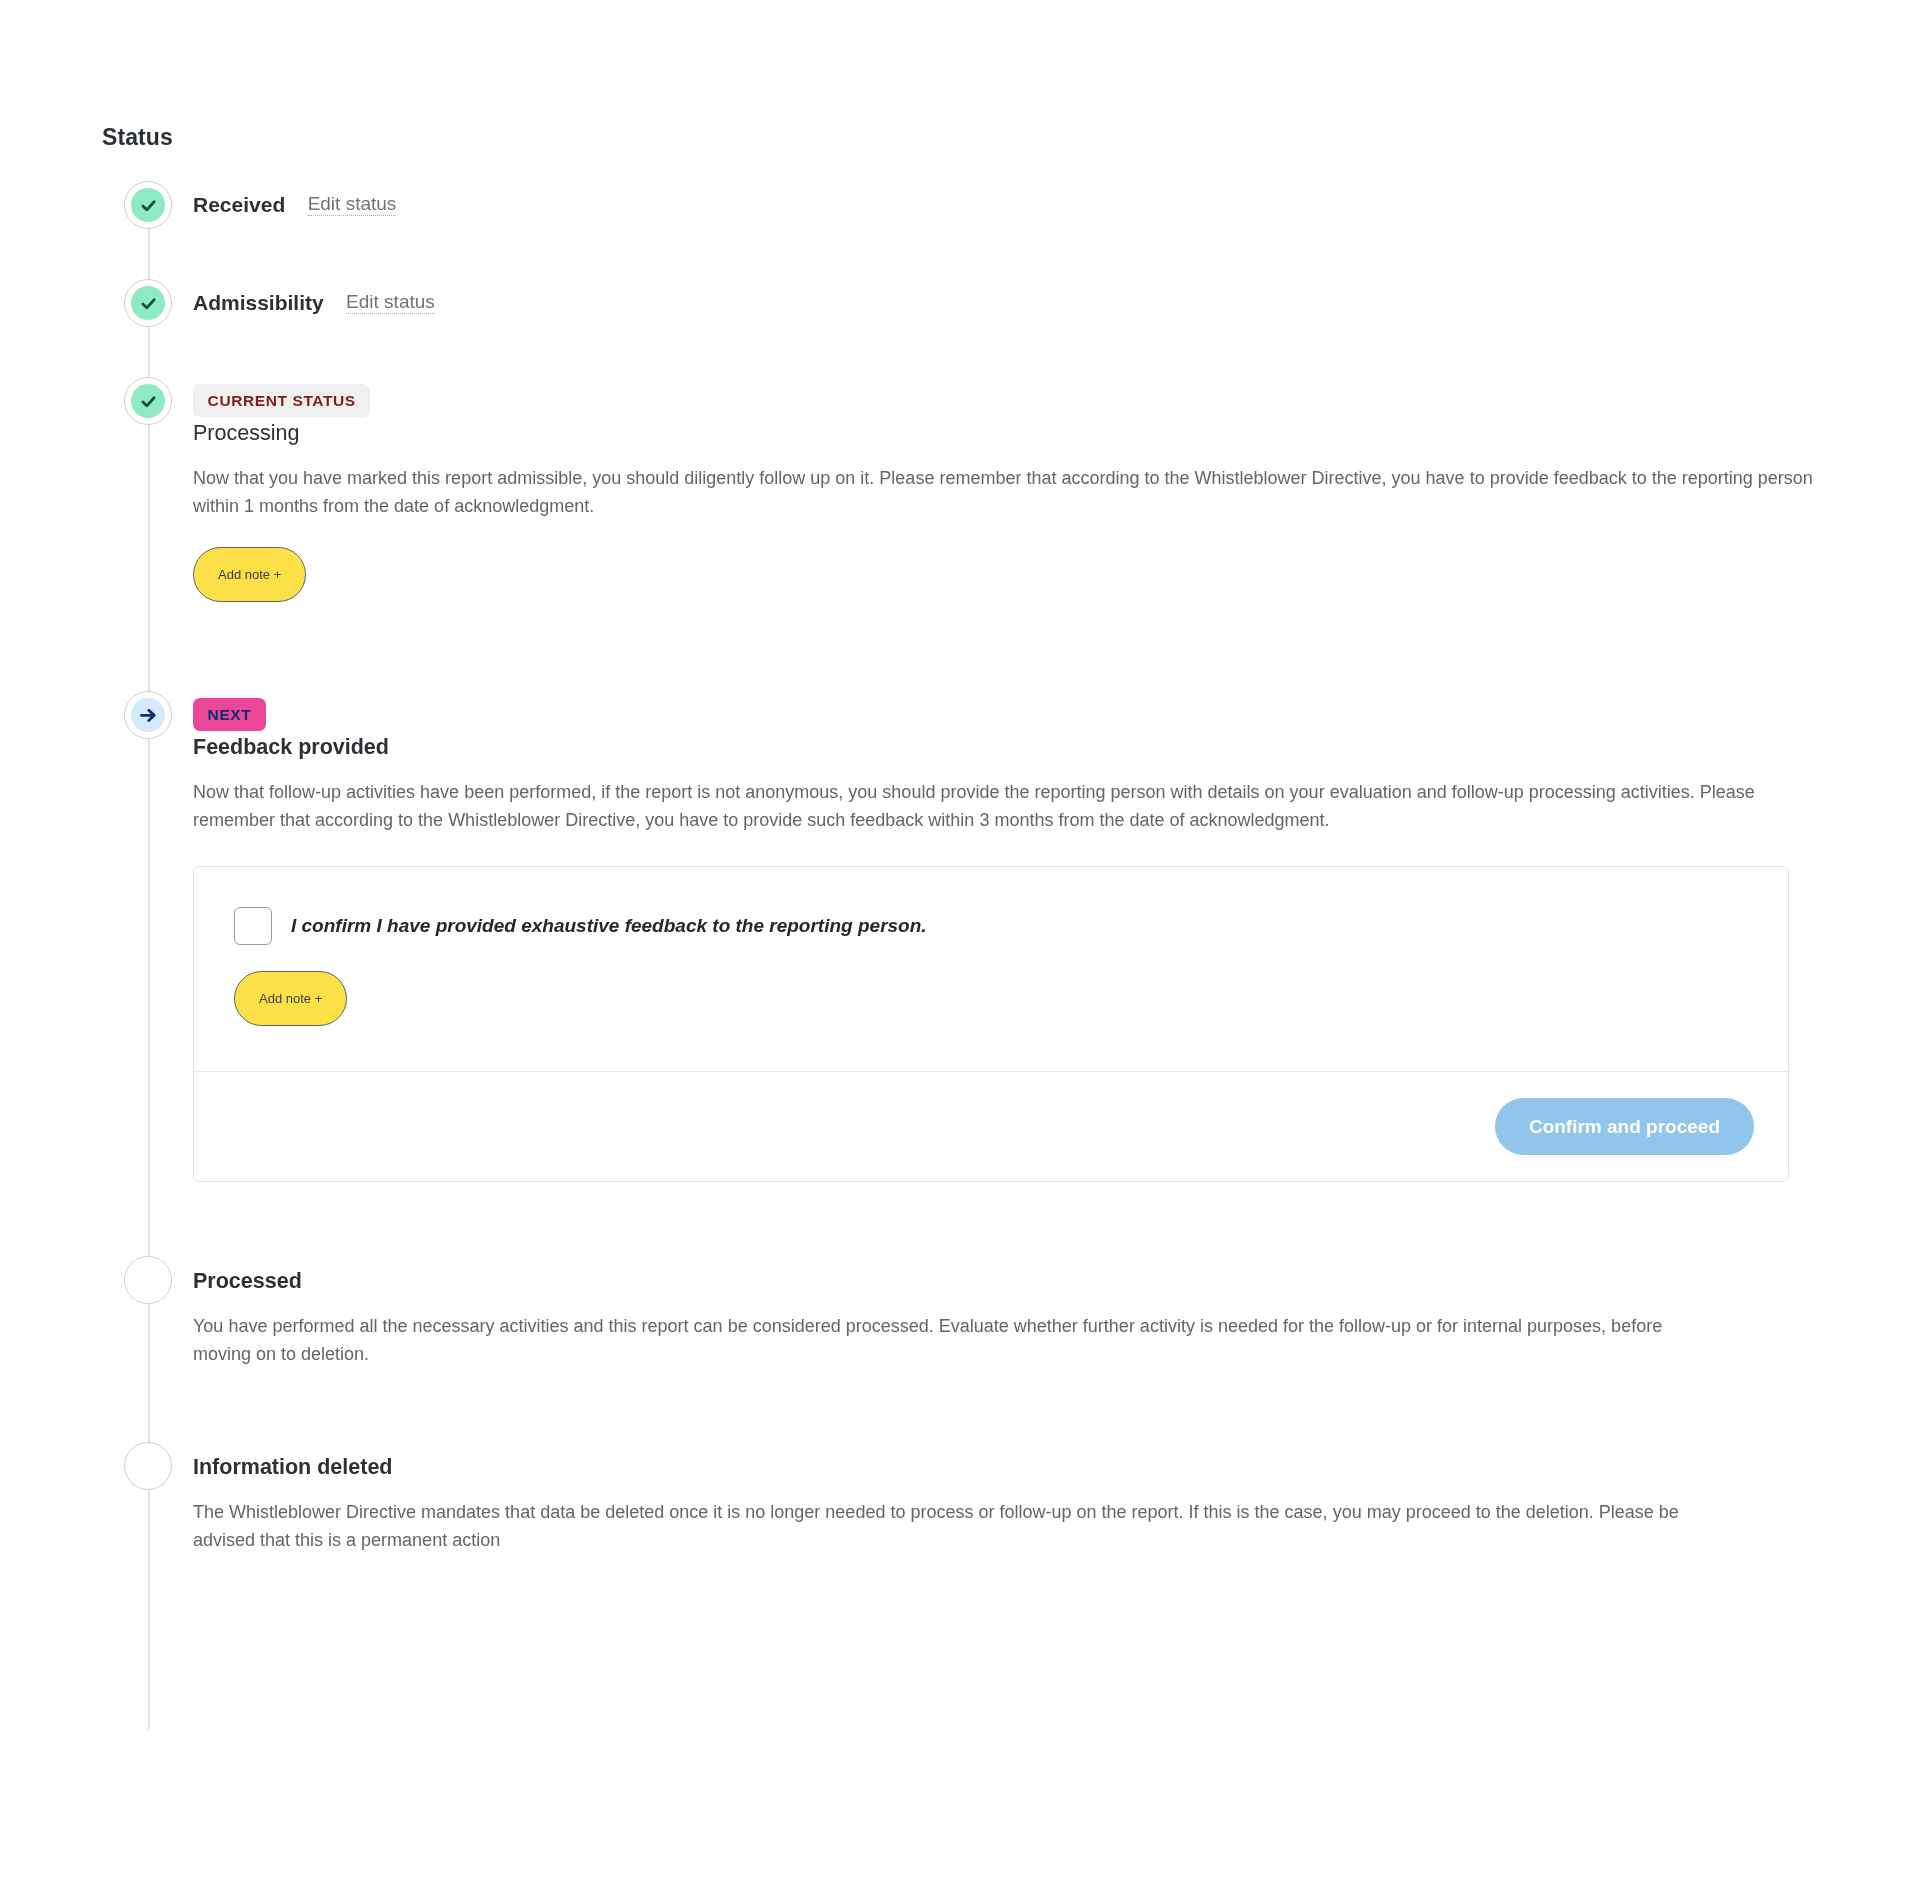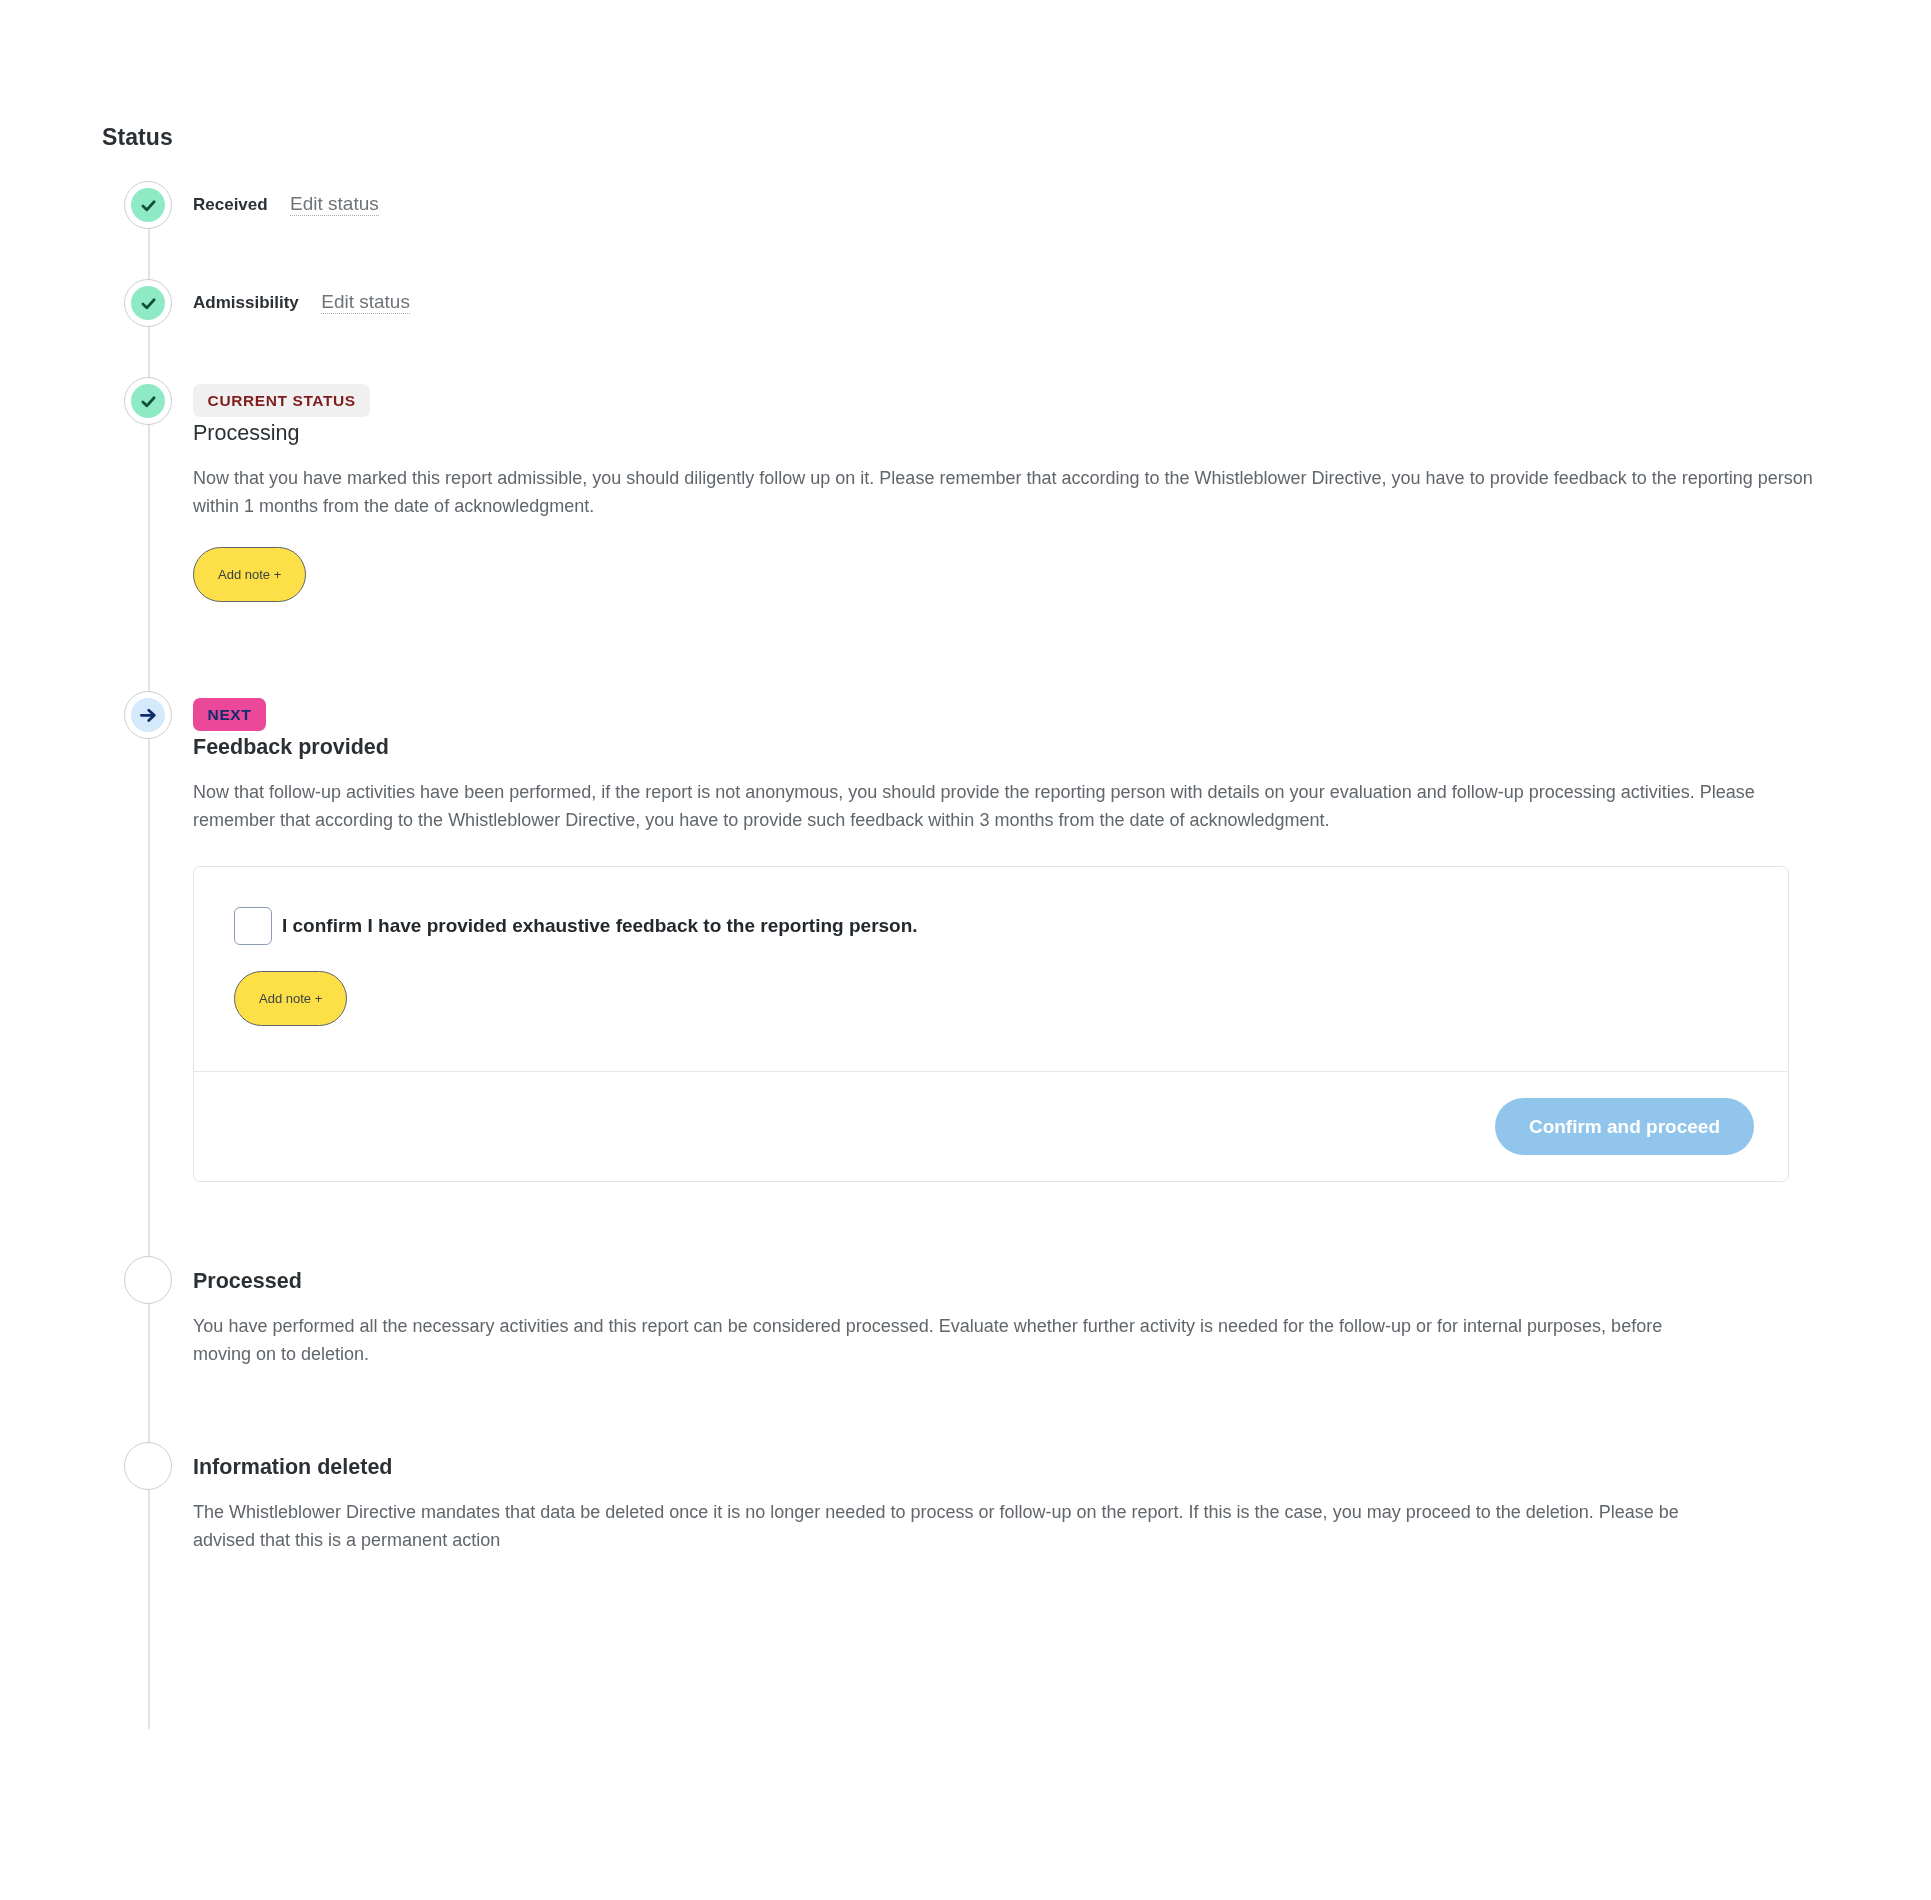--- a/index.html
+++ b/index.html
@@ -84,21 +84,21 @@
   .marker svg { display: block; }
 
   
   .step-row {
     display: flex;
     align-items: center;
     gap: 22.4px;
     height: 48px;
   }
   .step-name {
-    font-size: 17px;
+    font-size: 21px;
     font-weight: 700;
     color: #2b3035;
   }
   .edit-link {
     font-size: 19px;
     color: #6e7478;
     text-decoration: none;
     border-bottom: 1.7px dotted #a8acaf;
     padding-bottom: 2.6px;
     cursor: pointer;
@@ -165,21 +165,22 @@
     border-radius: 6.9px;
     background: #ffffff;
   }
   .card-body {
     padding: 40px 40px 45px 40px;
     border-bottom: 1.2px solid #e8e8e8;
   }
   .checkrow {
     display: flex;
     align-items: center;
-    gap: 10px;
+    gap: 19px;
+    font-style: italic;
   }
   .checkbox {
     width: 38px;
     height: 38px;
     border-radius: 6px;
     border: 1.5px solid #8d9bb5;
     background: #ffffff;
     flex: 0 0 auto;
     cursor: pointer;
   }

